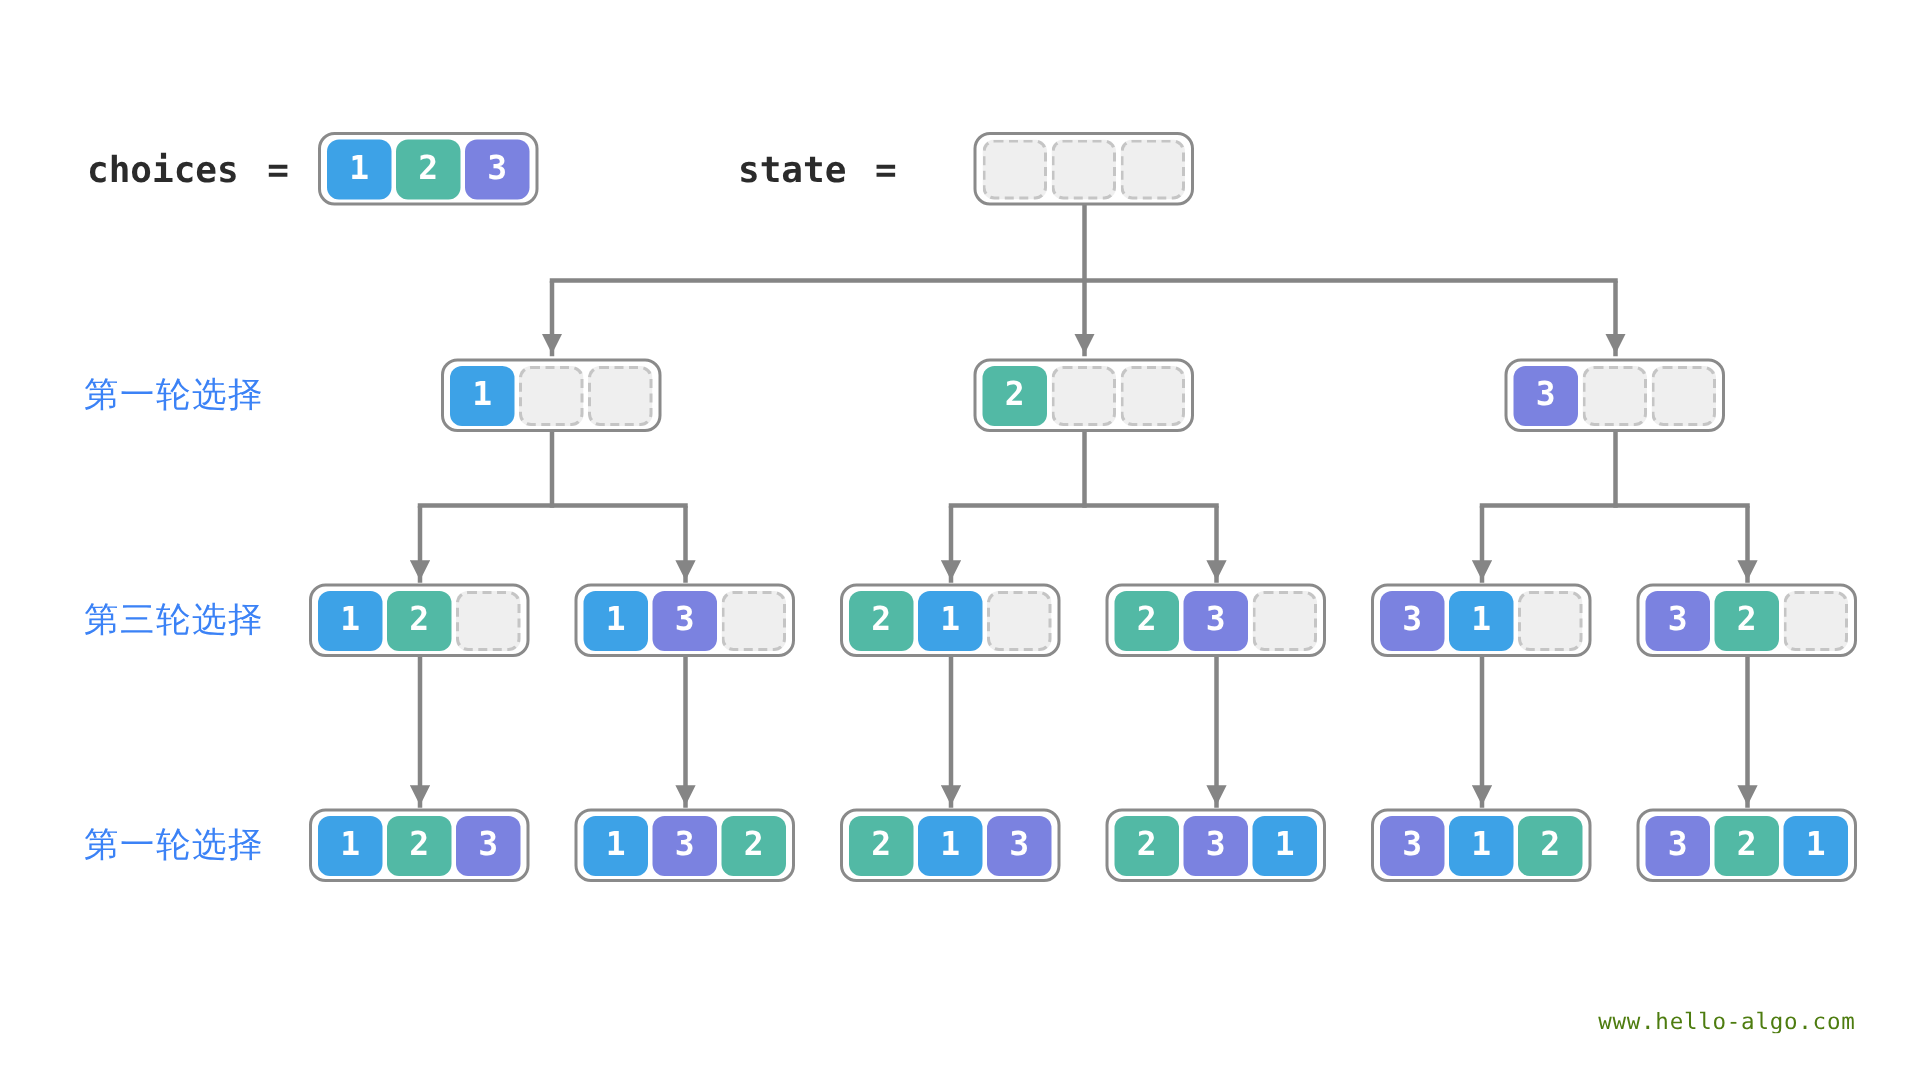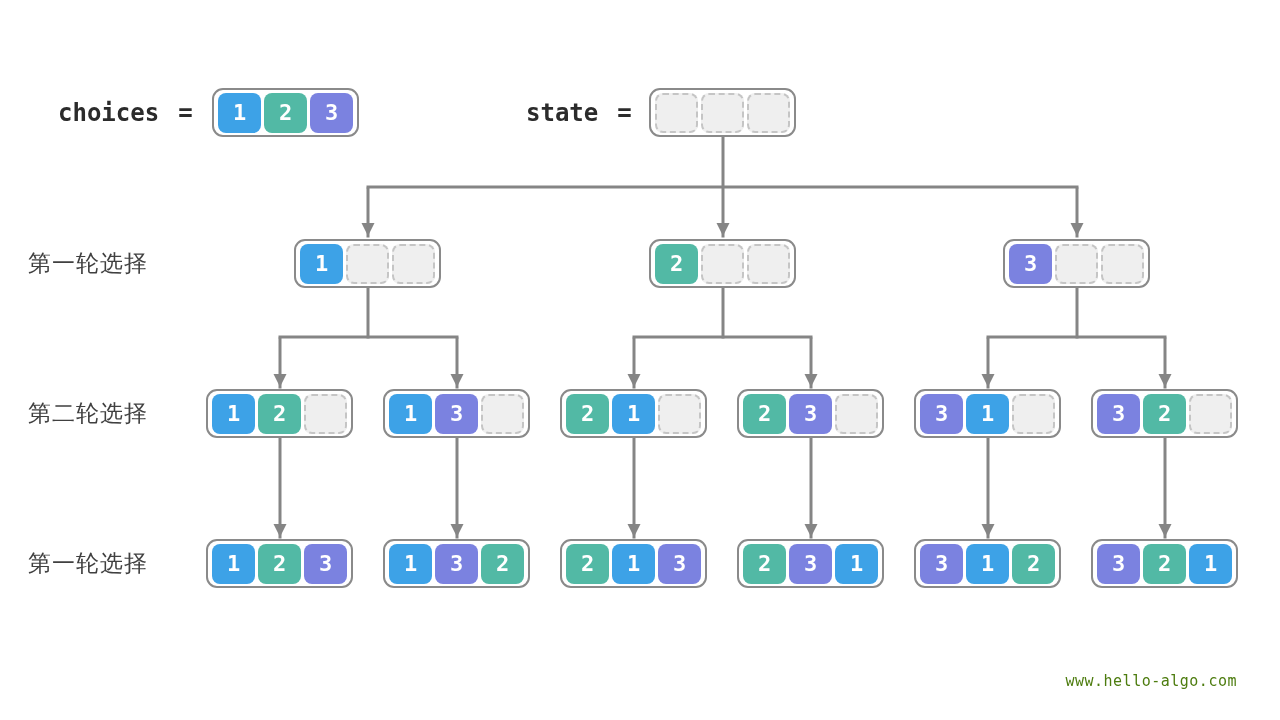--- a/index.html
+++ b/index.html
@@ -7,22 +7,22 @@
     position:relative;width:1280px;height:689px;background:#ffffff;
     overflow:hidden;font-family:"Liberation Sans",sans-serif;
   }
   svg.connectors{position:absolute;left:0;top:0;z-index:1;}
   .hdr{
     position:absolute;top:88px;height:49px;display:flex;align-items:center;gap:19px;
     z-index:2;font-family:"DejaVu Sans Mono",monospace;font-weight:bold;
     font-size:24px;color:#2b2b2b;
   }
   .row-label{
-    position:absolute;left:28px;transform:translateY(-50%);z-index:2;
-    font-size:23px;color:#404040;letter-spacing:1px;white-space:nowrap;text-align:right;
+    position:absolute;left:56px;transform:translateY(-50%);z-index:2;
+    font-size:23px;color:#3b82f6;letter-spacing:1px;white-space:nowrap;text-align:right;
   }
   .box{
     position:absolute;width:147px;height:49px;box-sizing:border-box;
     background:#ffffff;border:2px solid #8a8a8a;border-radius:11px;
     display:flex;align-items:center;justify-content:center;gap:3px;padding:0 3px;
     z-index:2;
   }
   .cell{
     flex:none;width:43px;height:40px;border-radius:8px;box-sizing:border-box;
     display:flex;align-items:center;justify-content:center;
@@ -82,32 +82,32 @@
   <div class="hdr" style="left:58px">
     <span>choices</span>
     <span>=</span>
   </div>
   <div class="box" style="left:212px;top:88px">
     <span class="cell c1">1</span>
     <span class="cell c2">2</span>
     <span class="cell c3">3</span>
   </div>
 
-  <div class="hdr" style="left:526px">
+  <div class="hdr" style="left:492px">
     <span>state</span>
     <span>=</span>
   </div>
   <div class="box" style="left:649px;top:88px">
     <span class="cell empty"></span>
     <span class="cell empty"></span>
     <span class="cell empty"></span>
   </div>
 
   <div class="row-label" style="top:263px">第一轮选择</div>
-  <div class="row-label" style="top:413px">第二轮选择</div>
+  <div class="row-label" style="top:413px">第三轮选择</div>
   <div class="row-label" style="top:563px">第一轮选择</div>
 
   <div class="box" style="left:294px;top:239px">
     <span class="cell c1">1</span>
     <span class="cell empty"></span>
     <span class="cell empty"></span>
   </div>
   <div class="box" style="left:649px;top:239px">
     <span class="cell c2">2</span>
     <span class="cell empty"></span>

